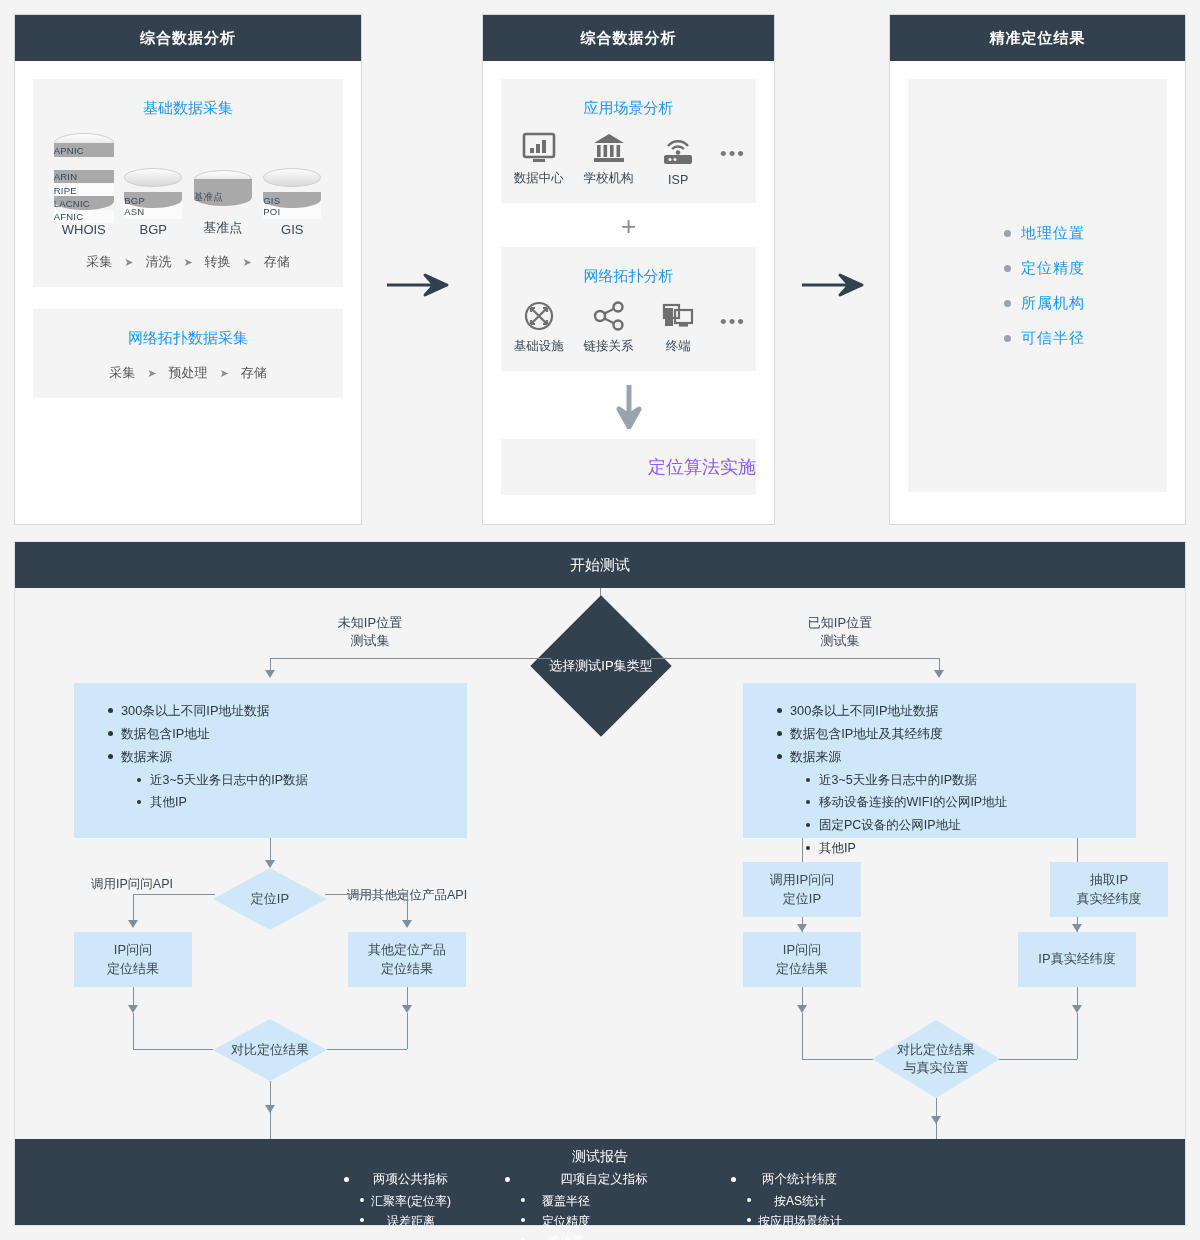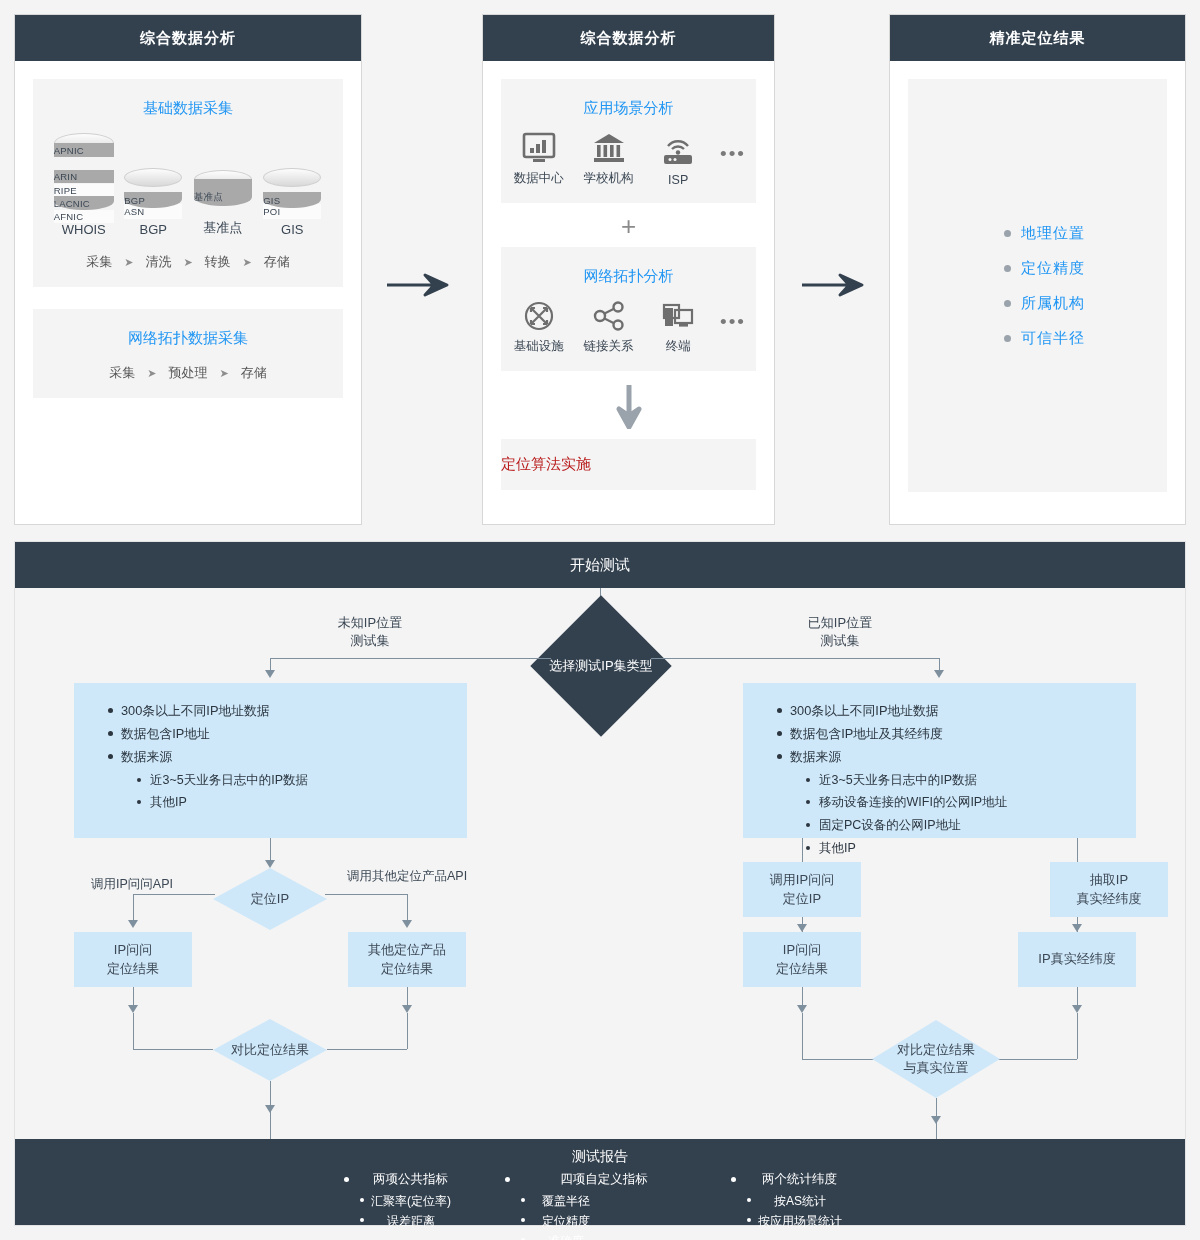--- a/index.html
+++ b/index.html
@@ -45,21 +45,21 @@
   .proc-arrow{color:#8d8d8d;font-size:11px;}
 
   
   #panel2{left:482px;width:293px;height:511px;}
   .icon-row{display:flex;justify-content:center;align-items:flex-end;gap:14px;margin-top:4px;}
   .icon-col{display:flex;flex-direction:column;align-items:center;width:62px;}
   .icon-col .ic-label{font-size:12.5px;margin-top:6px;color:#3b4754;}
   .dots{color:#7a7a7a;font-size:19px;letter-spacing:2px;padding-bottom:22px;}
   .plus{text-align:center;color:#8b8b8b;font-size:26px;line-height:34px;margin:6px 0 4px;}
   .down-arrow-wrap{display:flex;justify-content:center;margin:12px 0 10px;}
-  .algo-card{background:#f4f4f4;text-align:left;color:#b91c1c;font-size:15px;padding:16px 0;}
+  .algo-card{background:#f4f4f4;text-align:right;color:#8b5cf6;font-size:18px;padding:16px 0;}
 
   
   #panel3{left:889px;width:297px;height:511px;}
   .result-card{background:#f4f4f4;height:413px;display:flex;flex-direction:column;justify-content:center;
                padding-left:96px;box-sizing:border-box;}
   .result-item{display:flex;align-items:center;margin:8px 0;}
   .result-item .rdot{width:7px;height:7px;border-radius:50%;background:#9aa3ab;margin-right:10px;}
   .result-item .rtxt{color:#2196f3;font-size:15px;letter-spacing:1px;}
 
   .flowarrow{position:absolute;top:272px;}
@@ -395,21 +395,21 @@
 
     <div class="diamond" style="left:198px;top:326px;width:114px;height:62px;clip-path:polygon(50% 0,100% 50%,50% 100%,0 50%);">
       <span>定位IP</span>
     </div>
 
     <div class="side-label" style="left:76px;top:334px;">调用IP问问API</div>
     <div class="ln lnh" style="left:118px;top:352px;width:82px;"></div>
     <div class="ln lnv" style="left:118px;top:352px;height:30px;"></div>
     <div class="arrowhead ah-down" style="left:113px;top:378px;"></div>
 
-    <div class="side-label" style="left:332px;top:326px;">调用其他定位产品API</div>
+    <div class="side-label" style="left:332px;top:345px;">调用其他定位产品API</div>
     <div class="ln lnh" style="left:310px;top:352px;width:82px;"></div>
     <div class="ln lnv" style="left:392px;top:352px;height:30px;"></div>
     <div class="arrowhead ah-down" style="left:387px;top:378px;"></div>
 
     <div class="lbox" style="left:59px;top:390px;width:118px;height:55px;">
       <div>
         <div>IP问问</div>
         <div>定位结果</div>
       </div>
     </div>

